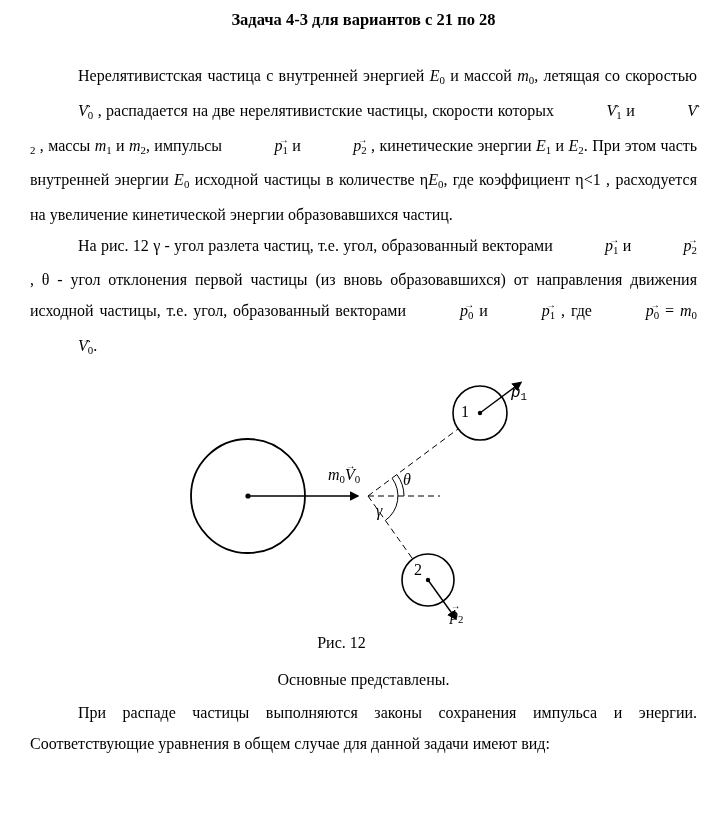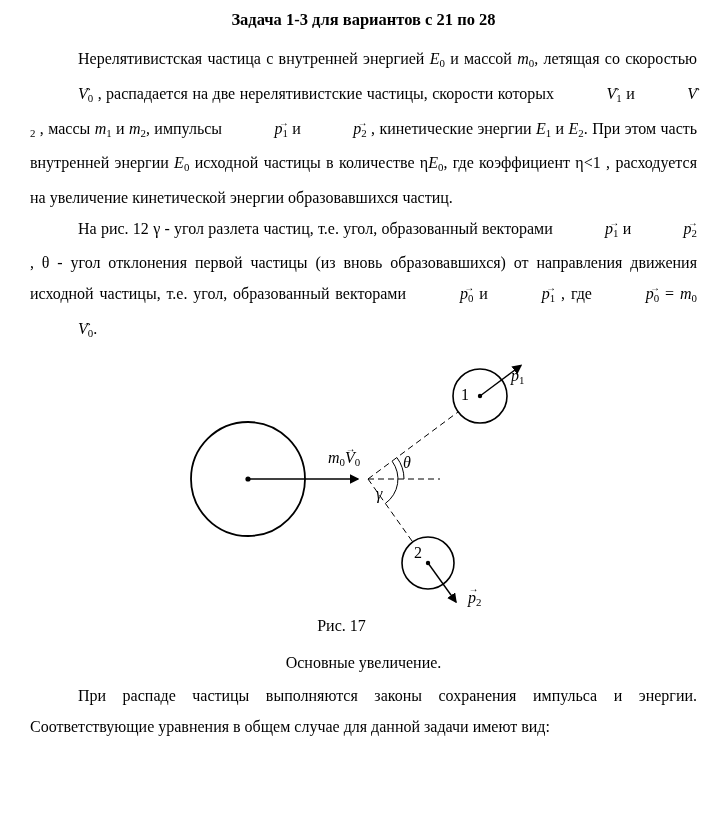--- a/index.html
+++ b/index.html
@@ -10,21 +10,21 @@
     font-family:"Liberation Serif","DejaVu Serif",serif;
     font-size:16px;
   }
   .page { padding:10px 30px 0 30px; }
   .title {
     text-align:center; font-weight:bold; font-size:16.5px; line-height:20px;
   }
   p.para {
     text-align:justify; text-indent:48px; line-height:30.5px;
   }
-  .para-first { margin-top:14px; }
+  .para-first { margin-top:31px; }
   sub { font-size:0.68em; vertical-align:-0.3em; }
   sup { font-size:0.68em; vertical-align:0.45em; }
   .vec { position:relative; display:inline-block; }
   .vec::after {
     content:"\2192";
     position:absolute; left:8%; top:-0.62em;
     font-size:0.6em; font-style:normal; letter-spacing:0;
   }
   .figure {
     position:relative; width:727px; height:262px;
@@ -34,21 +34,21 @@
   .fig-label { position:absolute; font-size:16px; white-space:nowrap; }
   .italic { font-style:italic; }
   .caption { text-align:center; margin-top:4px; margin-right:44px; line-height:20px; }
   .heading { text-align:center; margin-top:17px; line-height:20px; }
 </style>
 </head>
 <body>
 
 <div class="page">
 
-  <div class="title">Задача 1-3 для вариантов с 21 по 28</div>
+  <div class="title">Задача 4-3 для вариантов с 21 по 28</div>
 
   <p class="para para-first">Нерелятивистская частица с внутренней энергией <i>E</i><sub>0</sub> и массой <i>m</i><sub>0</sub>, летящая со скоростью <span class="vec"><i>V</i></span><sub>0</sub> , распадается на две нерелятивистские частицы, скорости которых <span class="vec"><i>V</i></span><sub>1</sub> и <span class="vec"><i>V</i></span><sub>2</sub> , массы <i>m</i><sub>1</sub> и <i>m</i><sub>2</sub>, импульсы <span class="vec"><i>p</i></span><sub>1</sub> и <span class="vec"><i>p</i></span><sub>2</sub> , кинетические энергии <i>E</i><sub>1</sub> и <i>E</i><sub>2</sub>. При этом часть внутренней энергии <i>E</i><sub>0</sub> исходной частицы в количестве η<i>E</i><sub>0</sub>, где коэффициент η&lt;1 , расходуется на увеличение кинетической энергии образовавшихся частиц.</p>
   <p class="para">На рис. 12 γ - угол разлета частиц, т.е. угол, образованный векторами <span class="vec"><i>p</i></span><sub>1</sub> и <span class="vec"><i>p</i></span><sub>2</sub> , θ - угол отклонения первой частицы (из вновь образовавшихся) от направления движения исходной частицы, т.е. угол, образованный векторами <span class="vec"><i>p</i></span><sub>0</sub> и <span class="vec"><i>p</i></span><sub>1</sub> , где <span class="vec"><i>p</i></span><sub>0</sub> = <i>m</i><sub>0</sub><span class="vec"><i>V</i></span><sub>0</sub>.</p>
 
   <div class="figure">
     <svg width="727" height="262" viewBox="0 0 727 262">
       <defs>
         <marker id="arrow" viewBox="0 0 10 10" refX="8.5" refY="5" markerWidth="7" markerHeight="7" orient="auto">
           <path d="M0,0 L10,5 L0,10 z" fill="#000"></path>
         </marker>
@@ -71,23 +71,23 @@
       <line x1="428" y1="213" x2="456" y2="252" stroke="#000" stroke-width="1.4" marker-end="url(#arrow)"></line>
 
       <path d="M 404 129 A 36 36 0 0 0 396.9 107.6" fill="none" stroke="#000" stroke-width="1"></path>
       <path d="M 392.1 111.2 A 30 30 0 0 1 385.4 153.4" fill="none" stroke="#000" stroke-width="1"></path>
     </svg>
     <div class="fig-label" style="left:328px; top:99px;"><i>m</i><sub>0</sub><span class="vec"><i>V</i></span><sub>0</sub></div>
     <div class="fig-label italic" style="left:403px; top:104px;">θ</div>
     <div class="fig-label italic" style="left:376px; top:135px;">γ</div>
     <div class="fig-label" style="left:461px; top:36px;">1</div>
     <div class="fig-label" style="left:414px; top:194px;">2</div>
-    <div class="fig-label" style="left:511px; top:17px;"><span class="vec"><i>p</i></span><sub>1</sub></div>
-    <div class="fig-label" style="left:468px; top:239px;"><span class="vec"><i>p</i></span><sub>2</sub></div>
+    <div class="fig-label" style="left:511px; top:17px;font-family:Liberation Mono, monospace;"><span class="vec"><i>p</i></span><sub>1</sub></div>
+    <div class="fig-label" style="left:450px; top:239px;"><span class="vec"><i>p</i></span><sub>2</sub></div>
   </div>
 
-  <div class="caption">Рис. 17</div>
+  <div class="caption">Рис. 12</div>
 
-  <div class="heading">Основные увеличение.</div>
+  <div class="heading">Основные представлены.</div>
 
   <p class="para" style="margin-top:8px;">При распаде частицы выполняются законы сохранения импульса и энергии. Соответствующие уравнения в общем случае для данной задачи имеют вид:</p>
 
 </div>
 
 </body></html>

